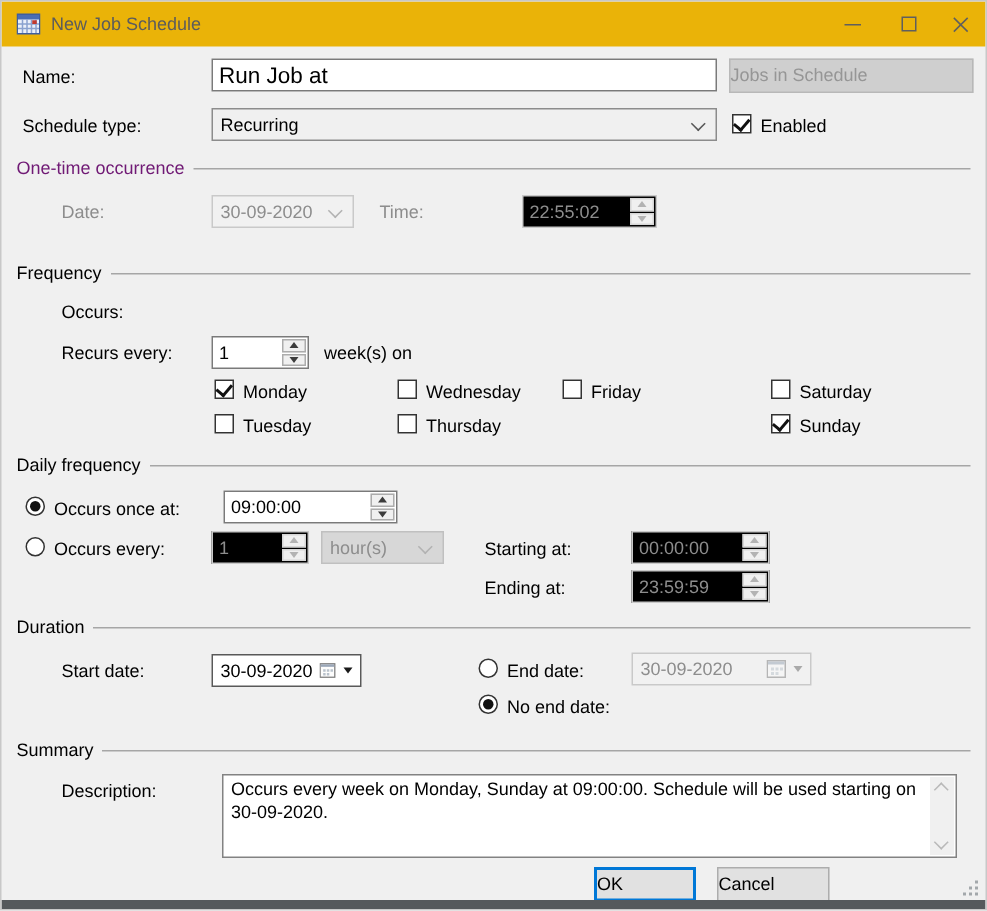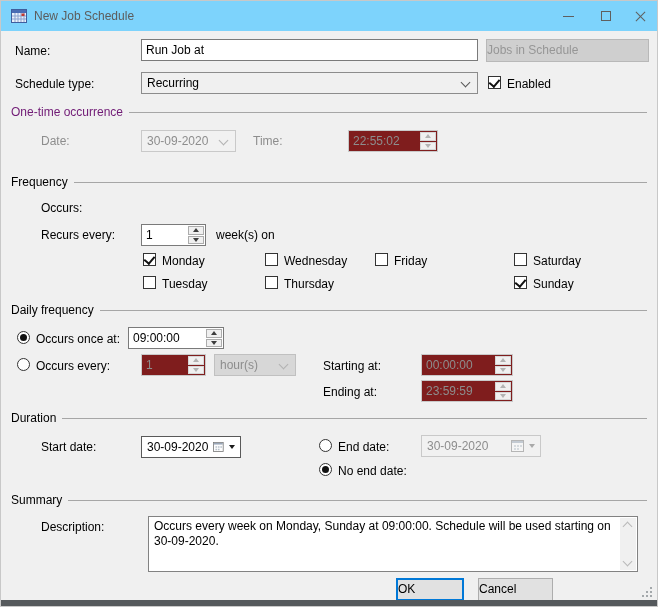--- a/index.html
+++ b/index.html
@@ -1,55 +1,55 @@
 <!DOCTYPE html>
 <html><head>
 <meta charset="utf-8">
 <style>
   html,body{margin:0;padding:0;background:#e8e8e8;}
   .dlg{position:relative;width:658px;height:607px;background:#f0f0f0;
        font-family:"Liberation Sans",sans-serif;font-size:12px;color:#000;
        border:1px solid #c8c8c8;box-sizing:border-box;overflow:hidden;}
-  .titlebar{position:absolute;left:0;top:0;right:0;height:30px;background:#7dd3fc;}
+  .titlebar{position:absolute;left:0;top:0;right:0;height:30px;background:#eab308;}
   .title-text{position:absolute;left:33px;top:8px;font-size:12px;color:#5c5c5c;white-space:nowrap;}
   .app-icon{position:absolute;left:10px;top:7px;width:16px;height:16px;}
   .win-btn{position:absolute;top:0;width:36px;height:30px;display:flex;align-items:center;justify-content:center;cursor:default;}
   .g-min{width:11px;height:1px;background:#5f5f5f;}
   .g-max{width:10px;height:10px;border:1px solid #5f5f5f;box-sizing:border-box;}
   .g-close{position:relative;width:13px;height:13px;}
   .g-close::before,.g-close::after{content:"";position:absolute;left:0;top:6px;width:13px;height:1px;background:#5f5f5f;}
   .g-close::before{transform:rotate(45deg);}
   .g-close::after{transform:rotate(-45deg);}
 
   .lbl{position:absolute;line-height:14px;white-space:nowrap;}
   .lbl.dis{color:#8d8d8d;}
 
   .grouphdr{position:absolute;left:10px;right:10px;display:flex;align-items:center;gap:6px;}
   .grouphdr .line{flex:1;height:1px;background:#a6a6a6;}
   .grouphdr .ghl{white-space:nowrap;}
   .grouphdr.dis .ghl{color:#701a75;}
 
   .input{position:absolute;height:22px;box-sizing:border-box;background:#fff;border:1px solid #7a7a7a;
-         font-family:"Liberation Sans",sans-serif;font-size:12px;padding:0 4px;color:#000;margin:0;}
+         font-family:"Liberation Sans",sans-serif;font-size:15px;padding:0 4px;color:#000;margin:0;}
 
   .combo{position:absolute;height:22px;box-sizing:border-box;background:#f0f0f0;border:1px solid #8c8c8c;
          line-height:20px;padding:0 20px 0 5px;}
   .combo .chev{position:absolute;right:8px;top:6px;width:6px;height:6px;
                border-right:1px solid #575757;border-bottom:1px solid #575757;transform:rotate(45deg);}
   .combo.dis{background:#f1f1f1;border-color:#c9c9c9;color:#8d8d8d;}
   .combo.dis .chev{border-color:#b2b2b2;}
   .combo.shade{background:#d7d7d7;border-color:#c0c0c0;}
 
   .spin{position:absolute;height:22px;box-sizing:border-box;background:#fff;border:1px solid #7a7a7a;}
   .spin .spin-val{position:absolute;left:4px;top:3px;white-space:nowrap;}
   .spin-btns{position:absolute;top:1px;right:1px;bottom:1px;width:16px;display:flex;flex-direction:column;gap:1px;}
   .sb{flex:1;background:#f0f0f0;border:1px solid #acacac;box-sizing:border-box;display:flex;align-items:center;justify-content:center;}
   .tri-up{width:0;height:0;border-left:3px solid transparent;border-right:3px solid transparent;border-bottom:4px solid #3c3c3c;}
   .tri-down{width:0;height:0;border-left:3px solid transparent;border-right:3px solid transparent;border-top:4px solid #3c3c3c;}
-  .spin.dis{background:#7f1d1d;border-color:#c9c9c9;}
+  .spin.dis{background:#000000;border-color:#c9c9c9;}
   .spin.dis .spin-val{color:#8d8d8d;}
   .spin.dis .sb{border-color:#d6d6d6;background:#f0f0f0;}
   .spin.dis .tri-up{border-bottom-color:#b3b3b3;}
   .spin.dis .tri-down{border-top-color:#b3b3b3;}
 
   .dp{position:absolute;height:22px;box-sizing:border-box;background:#fff;border:1px solid #595959;
       display:flex;align-items:center;gap:5px;padding:0 5px;}
   .dp .dp-val{flex:1;white-space:nowrap;}
   .dp .tri-down{border-top-color:#1a1a1a;}
   .dp.dis{background:#f1f1f1;border-color:#c9c9c9;}
@@ -181,21 +181,21 @@
   <span class="lbl" style="left:532px;top:276px">Sunday</span>
 
   <div class="grouphdr" style="top:302px">
     <span class="ghl">Daily frequency</span>
     <span class="line"></span>
   </div>
   <span class="radio selected" style="left:16px;top:330px">
       <span class="dot"></span>
     </span>
   <span class="lbl" style="left:35px;top:331px">Occurs once at:</span>
-  <div class="spin" style="left:127px;top:326px;width:96px">
+  <div class="spin" style="left:148px;top:326px;width:116px">
     <span class="spin-val">09:00:00</span>
     <span class="spin-btns">
       <span class="sb">
           <span class="tri-up"></span>
         </span>
       <span class="sb">
           <span class="tri-down"></span>
         </span>
     </span>
   </div>

